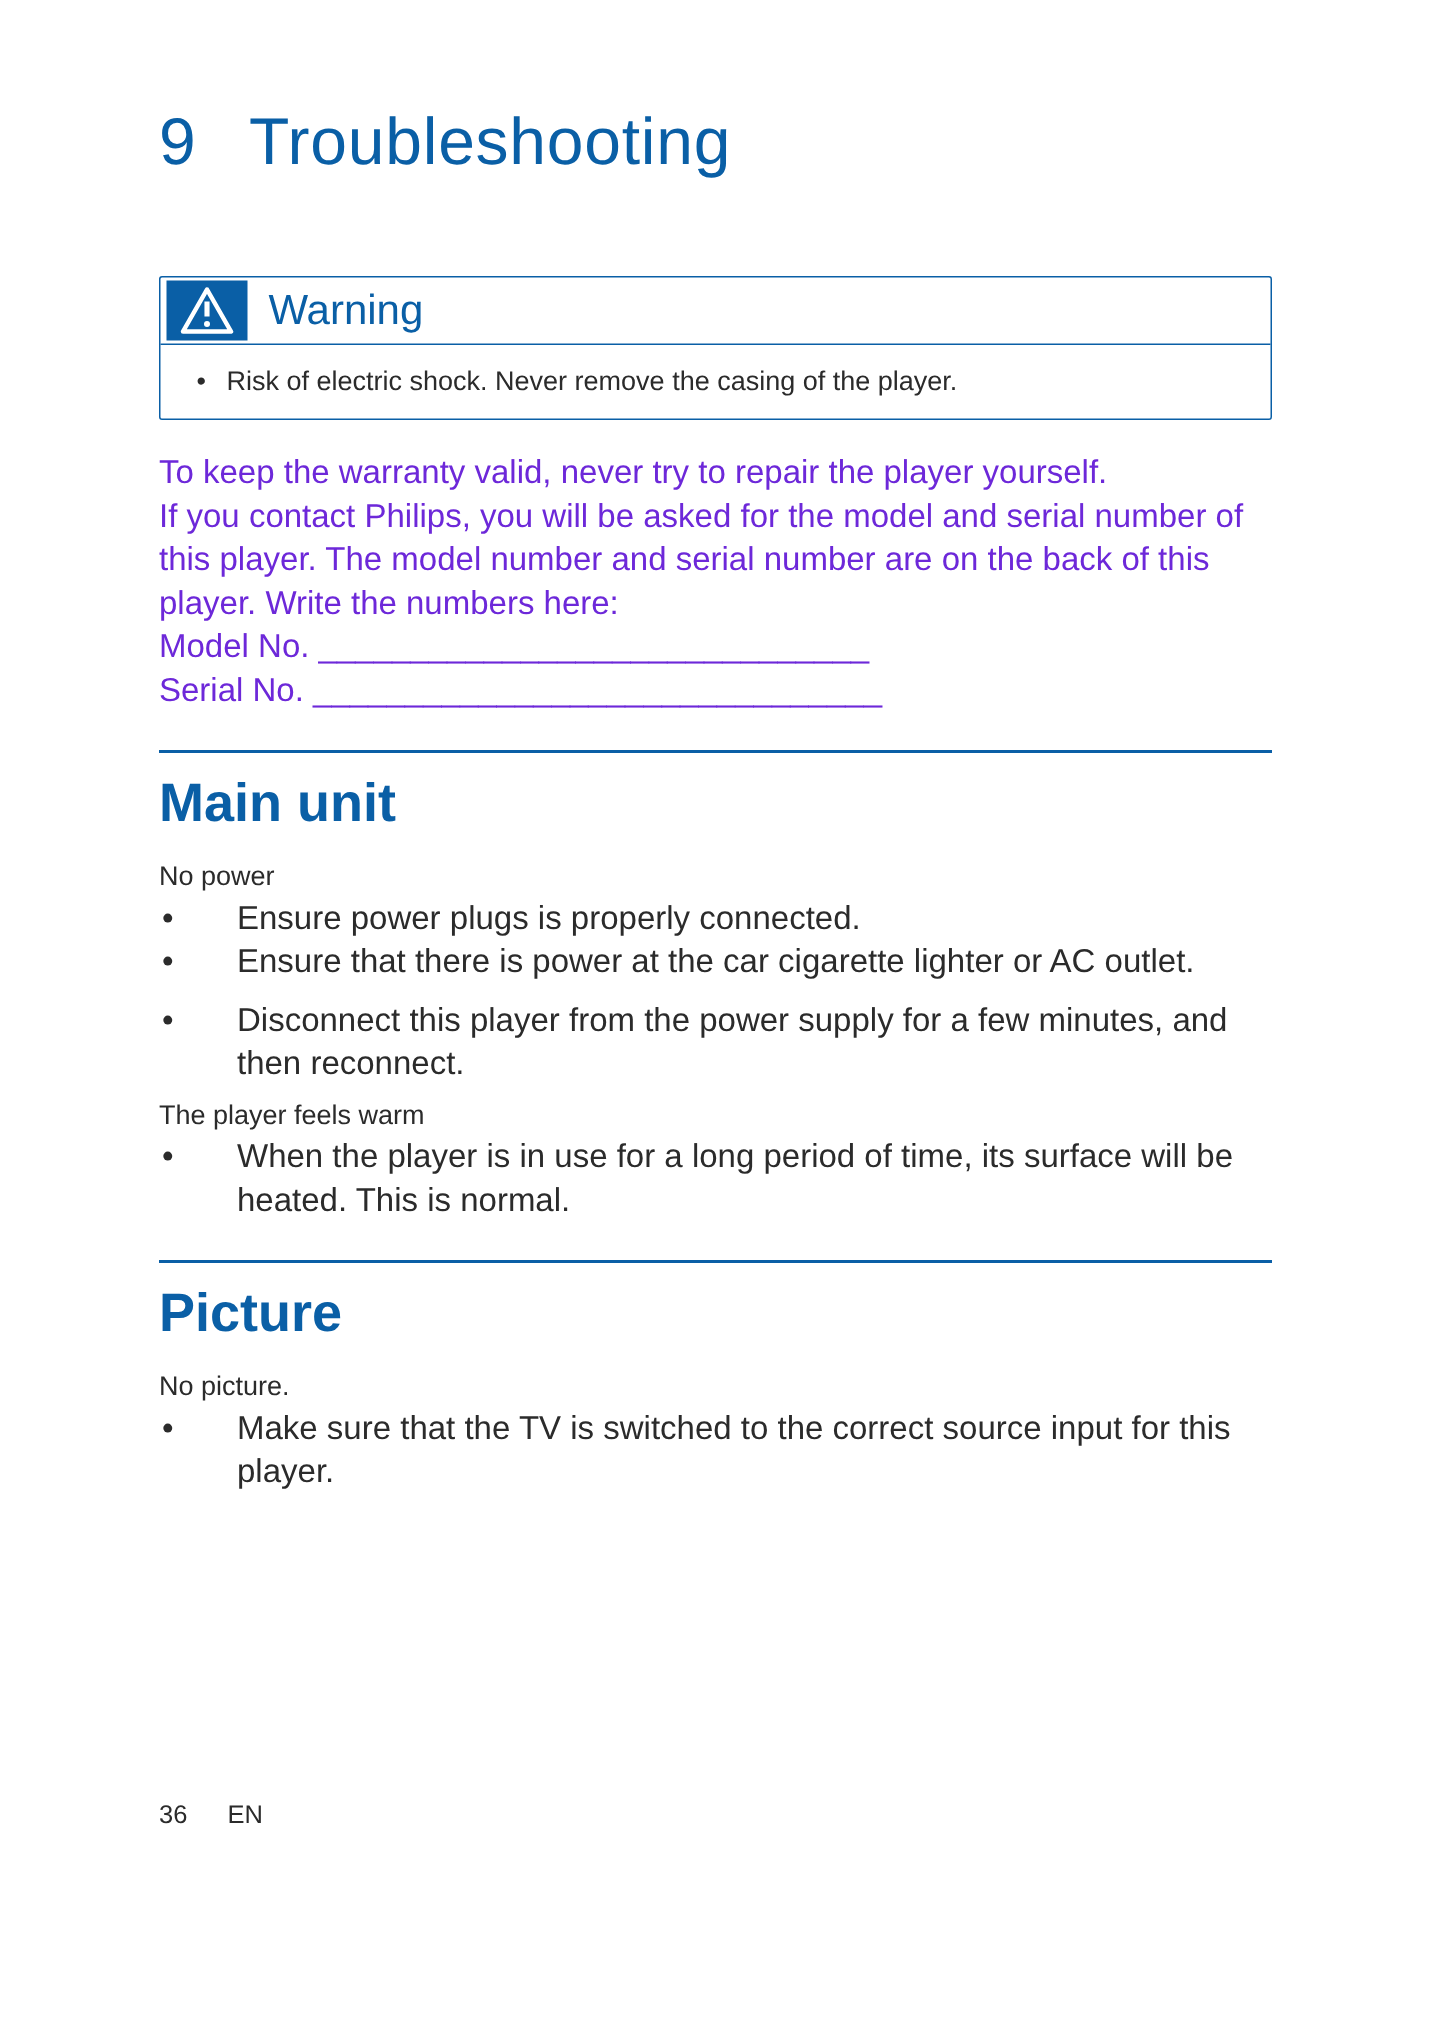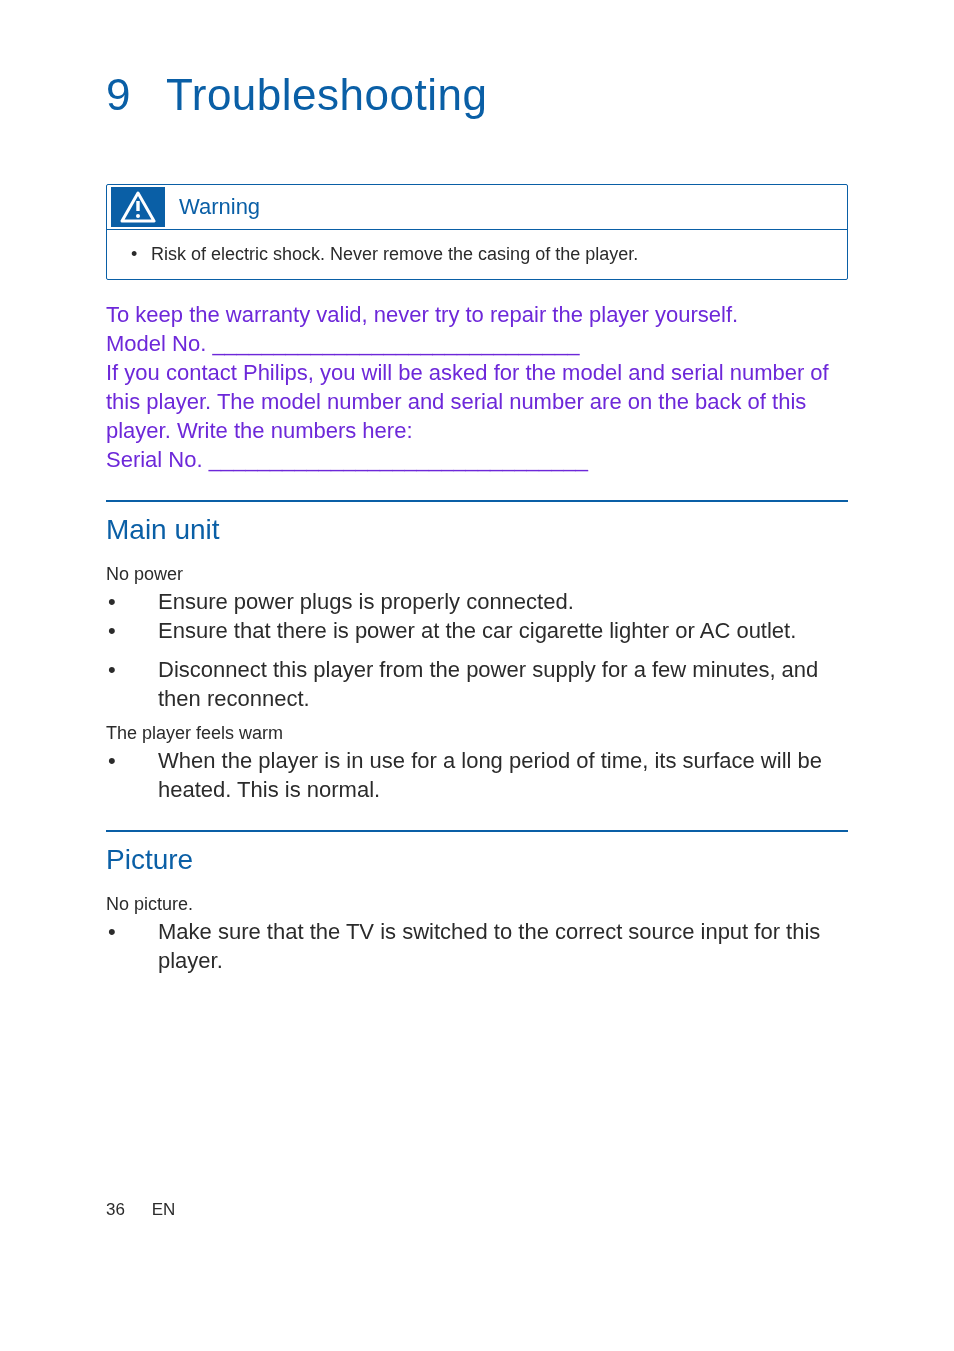--- a/index.html
+++ b/index.html
@@ -44,21 +44,21 @@
     height: 40px;
     background: #0a5fa6;
     display: flex;
     align-items: center;
     justify-content: center;
     margin-right: 14px;
   }
   .warning-icon-wrap svg { display:block; }
   .warning-title {
     color: #0a5fa6;
-    font-size: 22px;
+    font-size: 28px;
     font-weight: 400;
   }
   .warning-body {
     padding: 14px 14px 14px 24px;
     font-size: 18px;
     color: #2b2b2b;
   }
   .warning-body .bullet {
     display: flex;
   }
@@ -76,22 +76,22 @@
 
   .hr {
     height: 2px;
     background: #0a5fa6;
     margin-top: 26px;
     margin-bottom: 12px;
   }
 
   .section-title {
     color: #0a5fa6;
-    font-size: 28px;
-    font-weight: 400;
+    font-size: 36px;
+    font-weight: 700;
     margin-bottom: 18px;
   }
 
   .sub {
     font-size: 18px;
     font-weight: 400;
     color: #2b2b2b;
     margin-top: 6px;
     margin-bottom: 2px;
   }
@@ -147,22 +147,22 @@
     <div class="warning-body">
       <div class="bullet">
         <span class="dot">•</span>
         <span>Risk of electric shock. Never remove the casing of the player.</span>
       </div>
     </div>
   </div>
 
   <div class="intro">
     <p>To keep the warranty valid, never try to repair the player yourself.</p>
+    <p>If you contact Philips, you will be asked for the model and serial number of this player. The model number and serial number are on the back of this player. Write the numbers here:</p>
     <p>Model No. ______________________________</p>
-    <p>If you contact Philips, you will be asked for the model and serial number of this player. The model number and serial number are on the back of this player. Write the numbers here:</p>
     <p>Serial No. _______________________________</p>
   </div>
 
   <div class="hr"></div>
 
   <h2 class="section-title">Main unit</h2>
 
   <div class="sub">No power</div>
   <ul class="items">
     <li>

